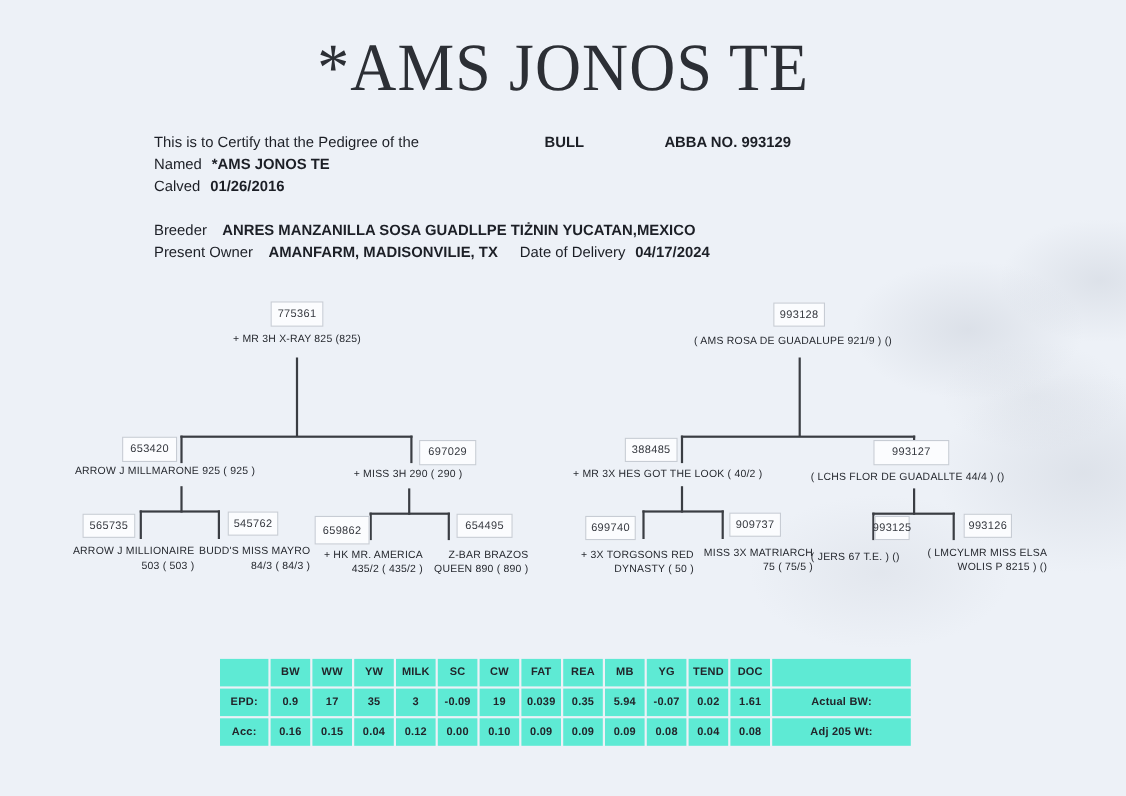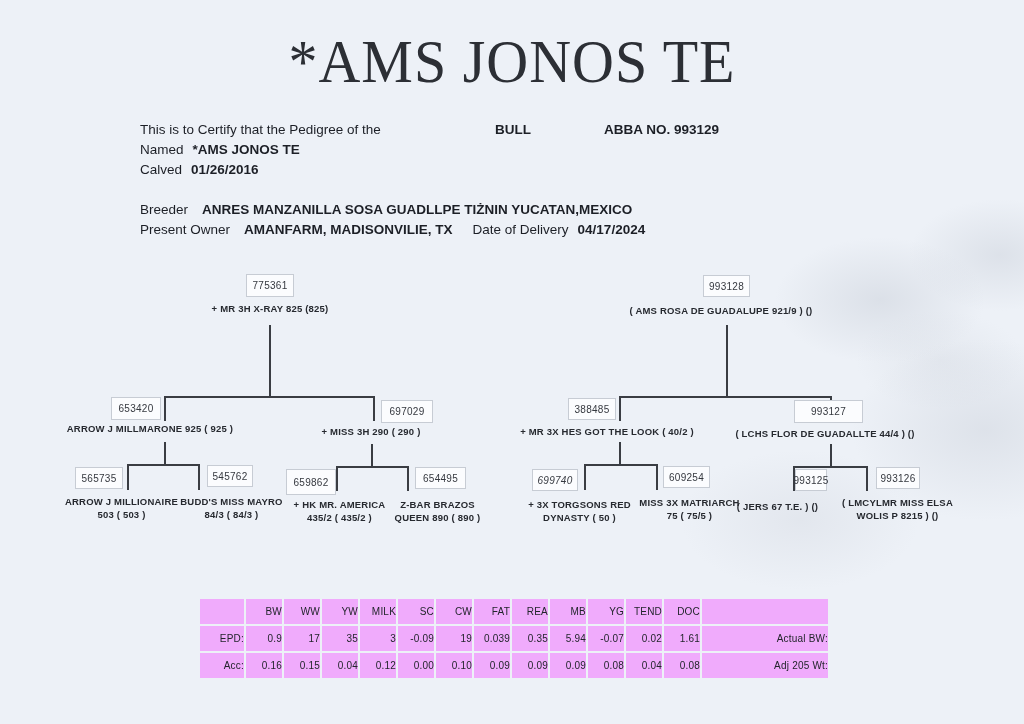--- a/index.html
+++ b/index.html
@@ -33,31 +33,31 @@
   .gap-xl{margin-left:20px;}
   
   .tree{position:absolute;inset:0;}
   .tline{position:absolute;background:#3a3d43;}
   .idbox{
     position:absolute;box-sizing:border-box;background:#fbfcfe;border:1px solid #c7ccd4;
     display:flex;align-items:center;justify-content:center;
     font-size:10px;color:#35383f;letter-spacing:.3px;
   }
   .nlabel{
-    position:absolute;transform:translateX(-50%);white-space:nowrap;text-align:center;
-    font-size:9.5px;font-weight:700;letter-spacing:.2px;color:#26292f;line-height:12.5px;
+    position:absolute;transform:translateX(-50%);white-space:nowrap;text-align:right;
+    font-size:9.5px;font-weight:400;letter-spacing:.2px;color:#26292f;line-height:12.5px;
   }
   .nlabel span{display:block;margin-left:19px;}
   
   .epd{
     position:absolute;left:198px;top:597px;border-collapse:separate;border-spacing:2px;
   }
   .epd td,.epd th{
-    background:#f0abfc;height:25px;padding:0;text-align:right;vertical-align:middle;
-    font-size:10px;font-weight:400;color:#22252b;letter-spacing:.2px;
+    background:#5eead4;height:25px;padding:0;text-align:center;vertical-align:middle;
+    font-size:10px;font-weight:700;color:#22252b;letter-spacing:.2px;
   }
 </style>
 </head>
 <body>
 
 <div id="page">
   <div class="watermark"></div>
 
   <h1 class="title">*AMS JONOS TE</h1>
 
@@ -135,26 +135,26 @@
     <div class="nlabel" style="left:330px;top:499px;">
       <span>+ HK MR. AMERICA</span>
       <span>435/2 ( 435/2 )</span>
     </div>
     <div class="idbox" style="left:415px;top:467px;width:51px;height:22px;">654495</div>
     <div class="nlabel" style="left:428px;top:499px;">
       <span>Z-BAR BRAZOS</span>
       <span>QUEEN 890 ( 890 )</span>
     </div>
 
-    <div class="idbox" style="left:532px;top:469px;width:46px;height:22px;font-style:italic;">699740</div>
+    <div class="idbox" style="left:532px;top:469px;width:46px;height:22px;">699740</div>
     <div class="nlabel" style="left:570px;top:499px;">
       <span>+ 3X TORGSONS RED</span>
       <span>DYNASTY ( 50 )</span>
     </div>
-    <div class="idbox" style="left:663px;top:466px;width:47px;height:22px;">609254</div>
+    <div class="idbox" style="left:663px;top:466px;width:47px;height:22px;">909737</div>
     <div class="nlabel" style="left:680px;top:497px;">
       <span>MISS 3X MATRIARCH</span>
       <span>75 ( 75/5 )</span>
     </div>
     <div class="idbox" style="left:747px;top:469px;width:32px;height:22px;margin-left:48px;">993125</div>
     <div class="nlabel" style="left:768px;top:501px;">
       <span>( JERS 67 T.E. ) ()</span>
     </div>
     <div class="idbox" style="left:876px;top:467px;width:44px;height:22px;">993126</div>
     <div class="nlabel" style="left:888px;top:497px;">

